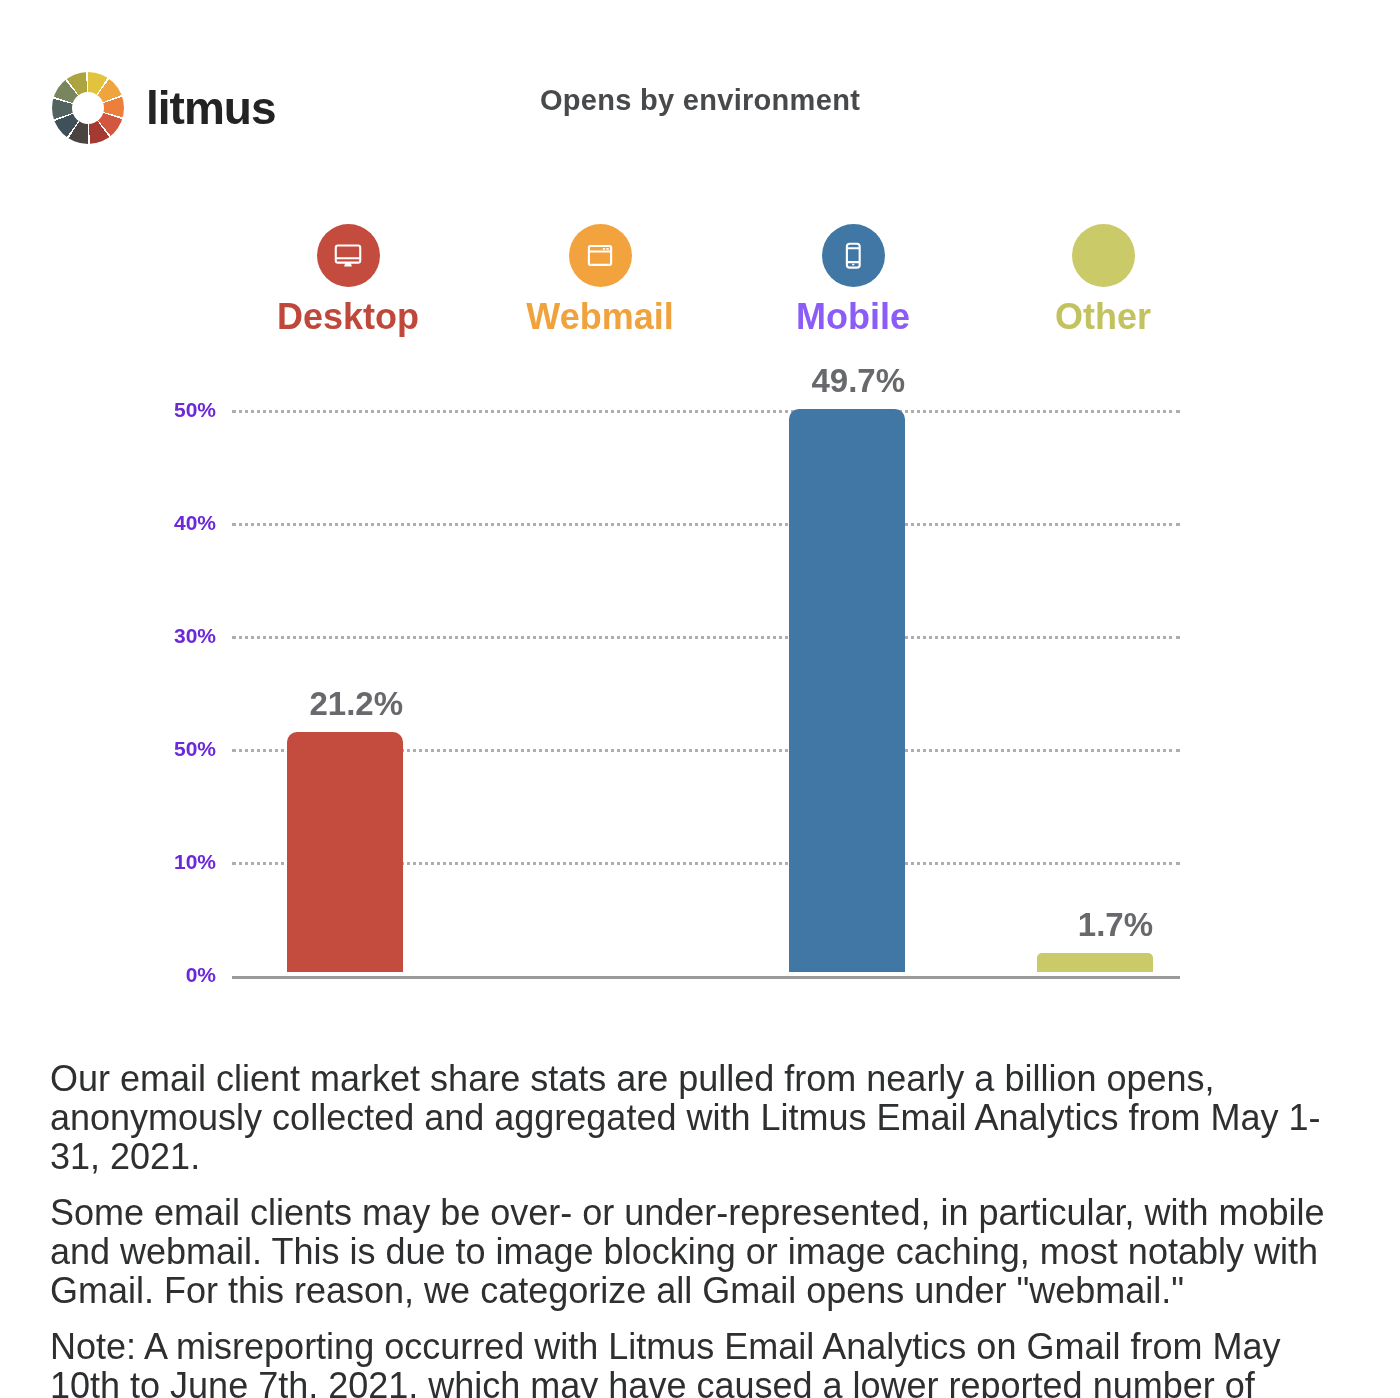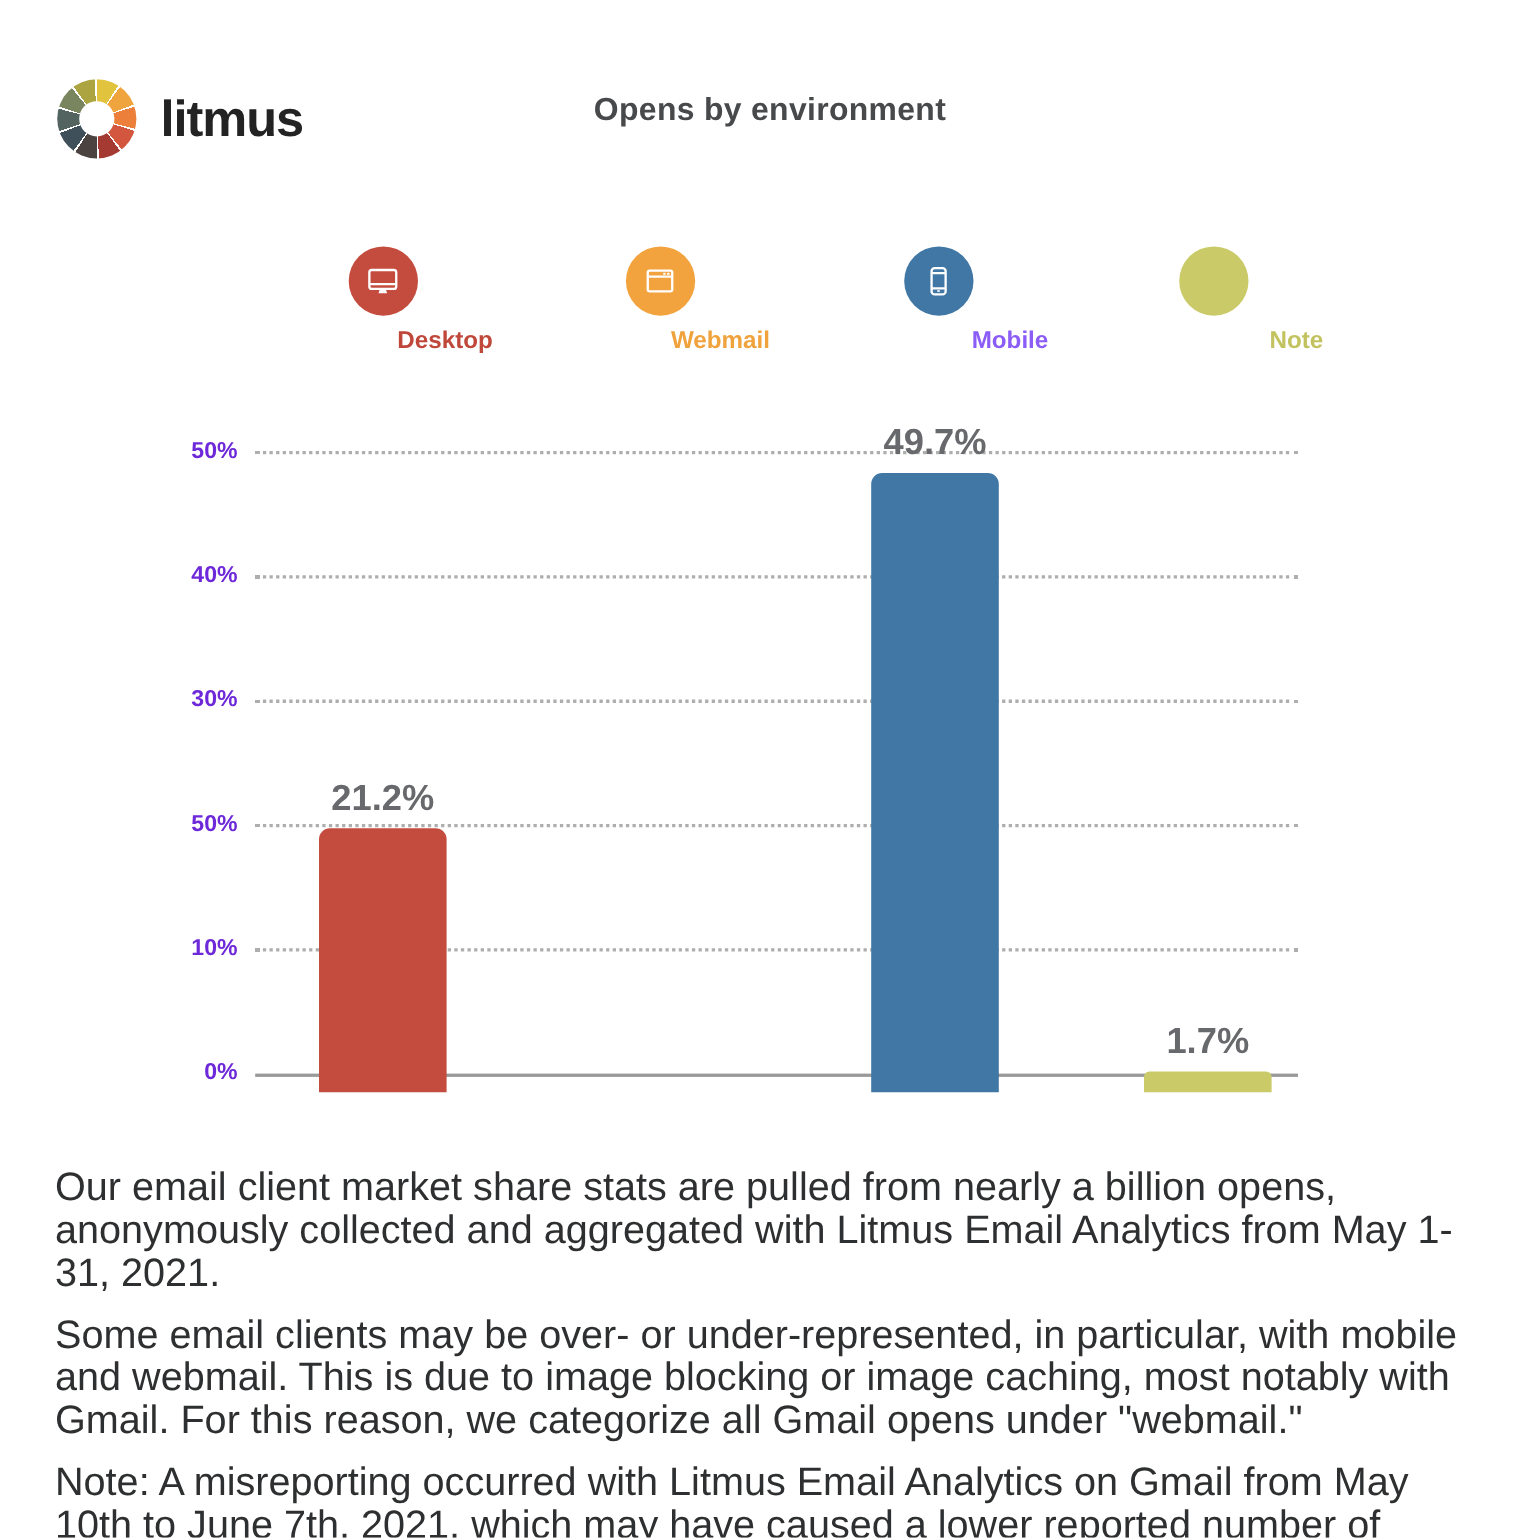--- a/index.html
+++ b/index.html
@@ -19,31 +19,31 @@
   .chart-title{
     position:absolute;left:0;right:0;top:84px;text-align:center;
     font-size:29px;font-weight:700;color:#47494b;letter-spacing:.3px;
   }
   
   .legend-item{position:absolute;top:224px;width:200px;text-align:center;}
   .legend-circle{
     width:63px;height:63px;border-radius:50%;margin:0 auto;
     display:flex;align-items:center;justify-content:center;
   }
-  .legend-label{display:block;margin-top:9px;font-size:22px;font-weight:700;text-align:right;}
+  .legend-label{display:block;margin-top:9px;font-size:36px;font-weight:700;}
   
   .gridline{position:absolute;left:232px;width:948px;height:0;border-top:3px dotted #aeaeae;}
   .axis-baseline{position:absolute;left:232px;width:948px;top:976px;height:3px;background:#9a9a9a;}
   .ytick{
     position:absolute;left:118px;width:98px;text-align:right;
     font-size:21px;font-weight:600;color:#6d28d9;
   }
   .bar-col{
-    position:absolute;bottom:405px;width:110px;
-    display:flex;flex-direction:column;align-items:center;justify-content:flex-end;
+    position:absolute;bottom:426px;width:110px;
+    display:flex;flex-direction:column;align-items:flex-end;justify-content:flex-end;
   }
   .bar-value{font-size:33px;font-weight:700;color:#68696c;margin-bottom:9px;white-space:nowrap;}
   .bar{width:116px;}
   
   .footer{position:absolute;left:50px;width:1305px;top:1059px;color:#2e2f30;}
   .footer p{margin:0 0 17px 0;font-size:36px;line-height:39px;}
 </style>
 </head>
 <body>
 
@@ -86,21 +86,21 @@
         <line x1="13.2" y1="11" x2="23.3" y2="11"></line>
         <line x1="13.2" y1="23.5" x2="23.3" y2="23.5"></line>
         <rect x="17.2" y="25" width="2" height="1.4" fill="#ffffff" stroke="none"></rect>
       </svg>
     </div>
     <span class="legend-label" style="color: #8b5cf6;">Mobile</span>
   </div>
 
   <div class="legend-item" style="left:1003px">
     <div class="legend-circle" style="background: rgb(203, 202, 104);"></div>
-    <span class="legend-label" style="color: rgb(194, 195, 94);">Note</span>
+    <span class="legend-label" style="color: rgb(194, 195, 94);">Other</span>
   </div>
 
   <div class="gridline" style="top:410px"></div>
   <div class="gridline" style="top:523px"></div>
   <div class="gridline" style="top:636px"></div>
   <div class="gridline" style="top:749px"></div>
   <div class="gridline" style="top:862px"></div>
   <div class="axis-baseline"></div>
 
   <div class="ytick" style="top:398px">50%</div>

